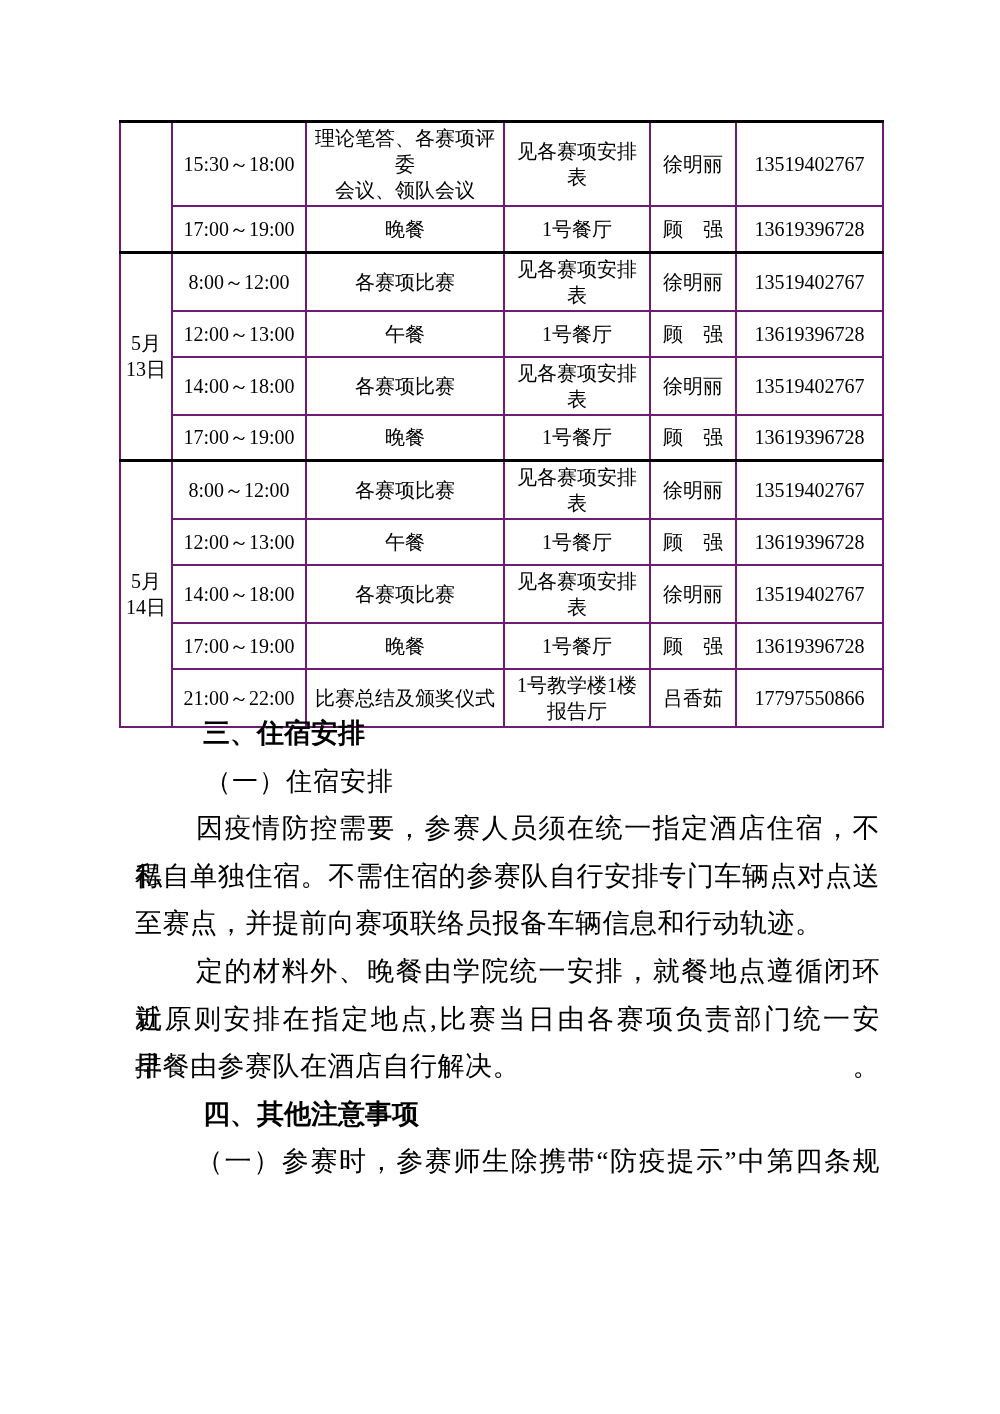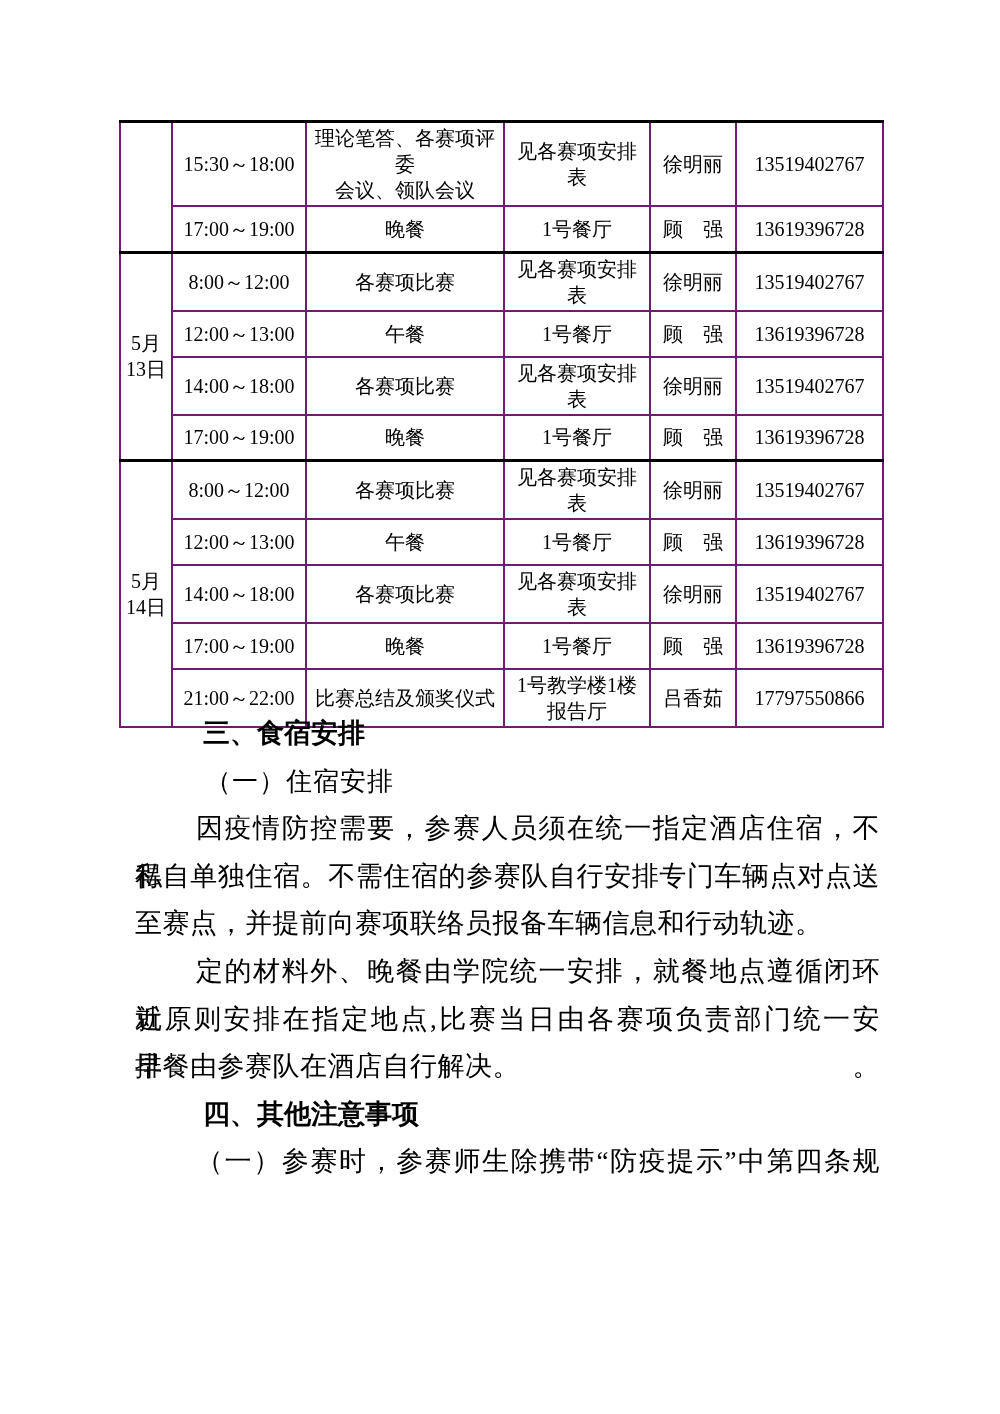--- a/index.html
+++ b/index.html
@@ -173,21 +173,21 @@
             <td>比赛总结及颁奖仪式</td>
             <td>1号教学楼1楼<br>报告厅</td>
             <td>吕香茹</td>
             <td>17797550866</td>
           </tr>
         </tbody>
     </table>
   </div>
 
   <div class="text-sections" id="text-sections">
-      <div class="line heading">三、食宿安排</div>
+      <div class="line heading">三、住宿安排</div>
       <div class="line subheading">（一）住宿安排</div>
       <div class="line body-line stretch indent">因疫情防控需要，参赛人员须在统一指定酒店住宿，不得</div>
       <div class="line body-line stretch">私自单独住宿。不需住宿的参赛队自行安排专门车辆点对点送</div>
       <div class="line body-line">至赛点，并提前向赛项联络员报备车辆信息和行动轨迹。</div>
       <div class="line body-line stretch indent">定的材料外、晚餐由学院统一安排，就餐地点遵循闭环就</div>
       <div class="line body-line stretch">近原则安排在指定地点,比赛当日由各赛项负责部门统一安排。</div>
       <div class="line body-line">早餐由参赛队在酒店自行解决。</div>
       <div class="line heading">四、其他注意事项</div>
       <div class="line body-line stretch indent">（一）参赛时，参赛师生除携带“防疫提示”中第四条规</div>
     </div>

